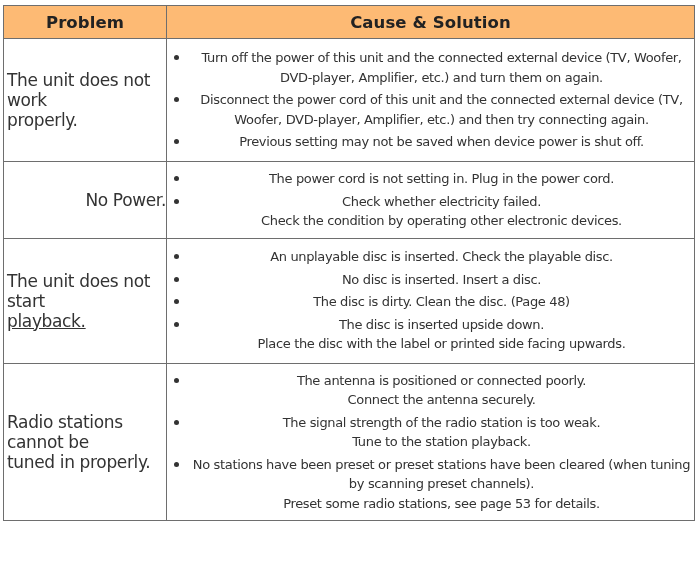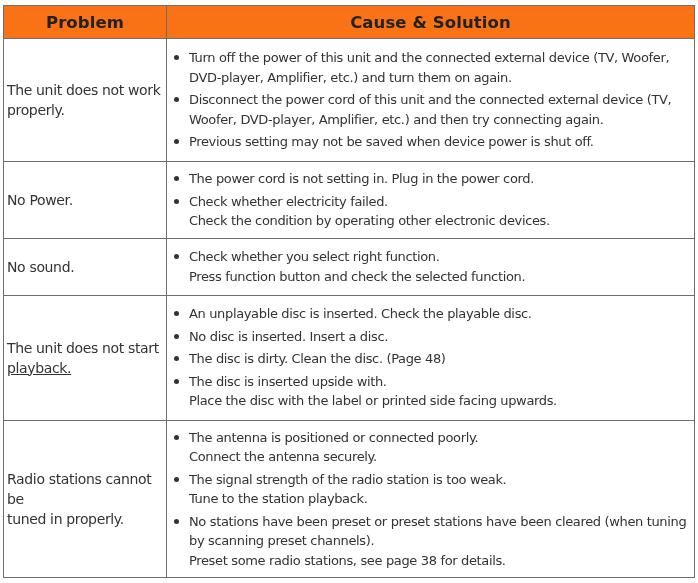--- a/index.html
+++ b/index.html
@@ -3,31 +3,31 @@
 <meta charset="utf-8">
 <style>
   html, body { margin: 0; padding: 0; background: #ffffff; }
   body { width: 698px; height: 583px; position: relative; overflow: hidden;
          font-family: "DejaVu Sans", sans-serif; color: #2b2b2b; }
   table.ts { position: absolute; left: 3px; top: 5px; width: 691px;
              border-collapse: collapse; table-layout: fixed; }
   table.ts td, table.ts th { border: 1px solid #6e6e6e; padding: 0; vertical-align: middle; }
   table.ts col.c1 { width: 163px; }
   table.ts col.c2 { width: 528px; }
-  th { background: #f97316; height: 32px; font-weight: bold; font-size: 16.5px; color: #222;
+  th { background: #fdba74; height: 32px; font-weight: bold; font-size: 16.5px; color: #222;
        letter-spacing: 0.1px; }
-  td.prob { font-size: 14px; padding-left: 3px !important; line-height: 20px; color: #333;
+  td.prob { font-size: 17px; padding-left: 3px !important; line-height: 20px; color: #333;
             letter-spacing: -0.35px; }
   td.sol { padding: 4px 0 4px 0 !important; }
   ul { list-style: none; margin: 0; padding: 0; }
   li { position: relative; padding-left: 22px; font-size: 13px; line-height: 19.5px;
        margin: 3px 0 3px 0; color: #333; letter-spacing: -0.35px; }
   li .bullet { position: absolute; left: 7px; top: 7px; width: 5px; height: 5px;
                border-radius: 50%; background: #333; }
-  li .line { display: block; white-space: nowrap; }
+  li .line { display: block; white-space: nowrap; text-align: center; }
   .r1 { height: 123px; } .r2 { height: 74px; } .r3 { height: 57px; }
   .r4 { height: 125px; } .r5 { height: 156px; }
 </style>
 </head>
 <body>
 
 <table class="ts">
   <colgroup>
       <col class="c1">
       <col class="c2">
@@ -58,46 +58,32 @@
             </li>
             <li>
               <span class="bullet"></span>
               <span class="line">Previous setting may not be saved when device power is shut off.</span>
             </li>
           </ul>
         </td>
       </tr>
       <tr class="r2">
         <td class="prob">
-          <span style="display: block;">No Power.</span>
+          <span style="display: block; text-align: right;">No Power.</span>
         </td>
         <td class="sol">
           <ul>
             <li>
               <span class="bullet"></span>
               <span class="line">The power cord is not setting in. Plug in the power cord.</span>
             </li>
             <li>
               <span class="bullet"></span>
               <span class="line">Check whether electricity failed.</span>
               <span class="line">Check the condition by operating other electronic devices.</span>
-            </li>
-          </ul>
-        </td>
-      </tr>
-      <tr class="r3">
-        <td class="prob">
-          <span style="display: block;">No sound.</span>
-        </td>
-        <td class="sol">
-          <ul>
-            <li>
-              <span class="bullet"></span>
-              <span class="line">Check whether you select right function.</span>
-              <span class="line">Press function button and check the selected function.</span>
             </li>
           </ul>
         </td>
       </tr>
       <tr class="r4">
         <td class="prob">
           <span style="display: block;">The unit does not start</span>
           <span style="display: block; text-decoration: underline;">playback.</span>
         </td>
         <td class="sol">
@@ -109,21 +95,21 @@
             <li>
               <span class="bullet"></span>
               <span class="line">No disc is inserted. Insert a disc.</span>
             </li>
             <li>
               <span class="bullet"></span>
               <span class="line">The disc is dirty. Clean the disc. (Page 48)</span>
             </li>
             <li>
               <span class="bullet"></span>
-              <span class="line">The disc is inserted upside with.</span>
+              <span class="line">The disc is inserted upside down.</span>
               <span class="line">Place the disc with the label or printed side facing upwards.</span>
             </li>
           </ul>
         </td>
       </tr>
       <tr class="r5">
         <td class="prob">
           <span style="display: block;">Radio stations cannot be</span>
           <span style="display: block;">tuned in properly.</span>
         </td>
@@ -136,19 +122,19 @@
             </li>
             <li>
               <span class="bullet"></span>
               <span class="line">The signal strength of the radio station is too weak.</span>
               <span class="line">Tune to the station playback.</span>
             </li>
             <li>
               <span class="bullet"></span>
               <span class="line">No stations have been preset or preset stations have been cleared (when tuning</span>
               <span class="line">by scanning preset channels).</span>
-              <span class="line">Preset some radio stations, see page 38 for details.</span>
+              <span class="line">Preset some radio stations, see page 53 for details.</span>
             </li>
           </ul>
         </td>
       </tr>
     </tbody>
 </table>
 
 </body></html>

